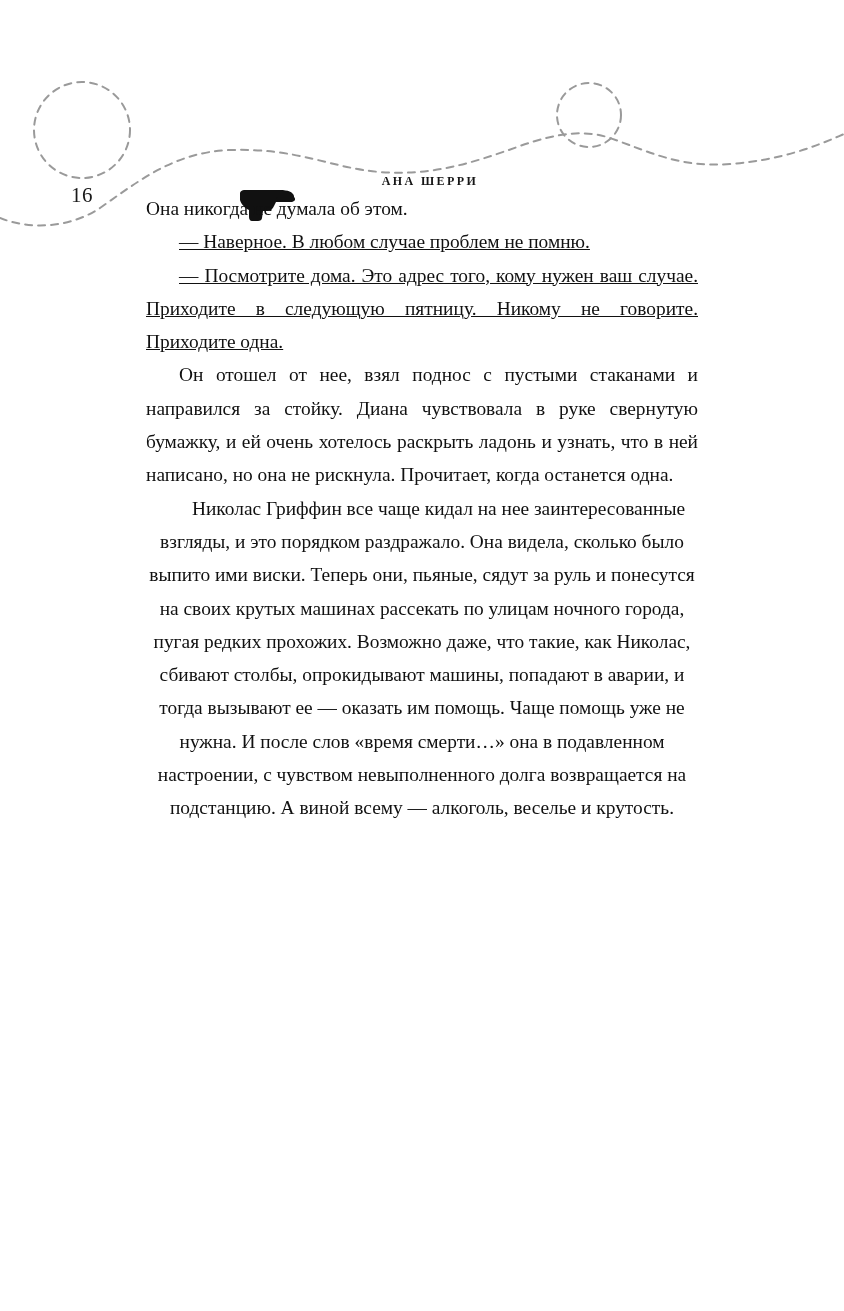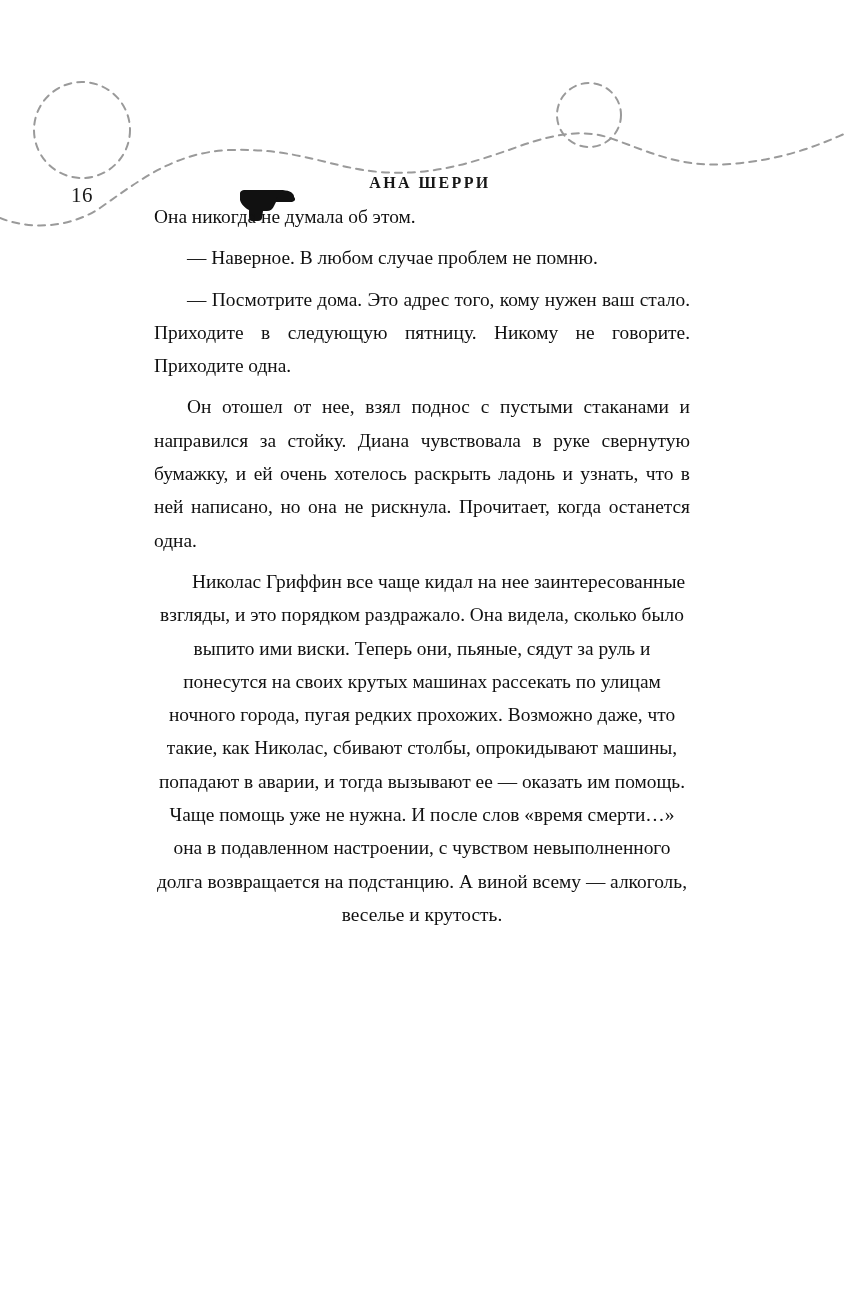--- a/index.html
+++ b/index.html
@@ -45,21 +45,21 @@
     letter-spacing: 0.5px;
     margin-top: 15px;
   }
   .running-title {
     position: absolute;
     left: 300px;
     top: 114px;
     width: 260px;
     text-align: center;
     font-family: "Liberation Serif", serif;
-    font-size: 16px;
+    font-size: 12px;
     letter-spacing: 2.4px;
     color: #161616;
     font-weight: 700;
     text-transform: uppercase;
   }
   .gun-icon {
     position: absolute;
     left: 236px;
     top: 128px;
   }
@@ -70,28 +70,29 @@
     left: 146px;
     top: 192px;
     width: 552px;
     font-size: 19.4px;
     line-height: 33.3px;
     text-align: justify;
     color: #111111;
     hyphens: manual;
   }
   .body-text p {
-    margin: 8px;
+    margin: 0;
     text-indent: 33px;
   }
   .body-text p.no-indent {
     text-indent: 0;
   }
   .body-text p.dash {
     text-indent: 33px;
+    text-decoration: underline;
   }
   .body-text p:last-child {
     text-align: center;
   }
 </style>
 </head>
 <body>
 
 <div class="page">
 
@@ -117,18 +118,18 @@
                L40 14 L38 18 C37 21 34 23 31 23 L27 23 L26 30 C26 32 24 33 22 33
                L16 33 C14 33 13 31 13 29 L13 22 C9 20 5 16 4 12 Z"></path>
         <rect x="40" y="9" width="19" height="4" rx="1.6" fill="#111111"></rect>
     </svg>
 
   </div>
 
   <div class="body-text">
     <p class="no-indent">Она никогда не думала об этом.</p>
     <p class="dash">— Наверное. В любом случае проблем не помню.</p>
-    <p class="dash">— Посмотрите дома. Это адрес того, кому нужен ваш стало. Приходите в следующую пятницу. Никому не говорите. Приходите одна.</p>
+    <p class="dash">— Посмотрите дома. Это адрес того, кому нужен ваш случае. Приходите в следующую пятницу. Никому не говорите. Приходите одна.</p>
     <p>Он отошел от нее, взял поднос с пустыми стаканами и направился за стойку. Диана чувствовала в руке свернутую бумажку, и ей очень хотелось раскрыть ладонь и узнать, что в ней написано, но она не рискнула. Прочитает, когда останется одна.</p>
     <p>Николас Гриффин все чаще кидал на нее заинтересованные взгляды, и это порядком раздражало. Она видела, сколько было выпито ими виски. Теперь они, пьяные, сядут за руль и понесутся на своих крутых машинах рассекать по улицам ночного города, пугая редких прохожих. Возможно даже, что такие, как Николас, сбивают столбы, опрокидывают машины, попадают в аварии, и тогда вызывают ее — оказать им помощь. Чаще помощь уже не нужна. И после слов «время смерти…» она в подавленном настроении, с чувством невыполненного долга возвращается на подстанцию. А виной всему — алкоголь, веселье и крутость.</p>
   </div>
 
 </div>
 
 </body></html>

